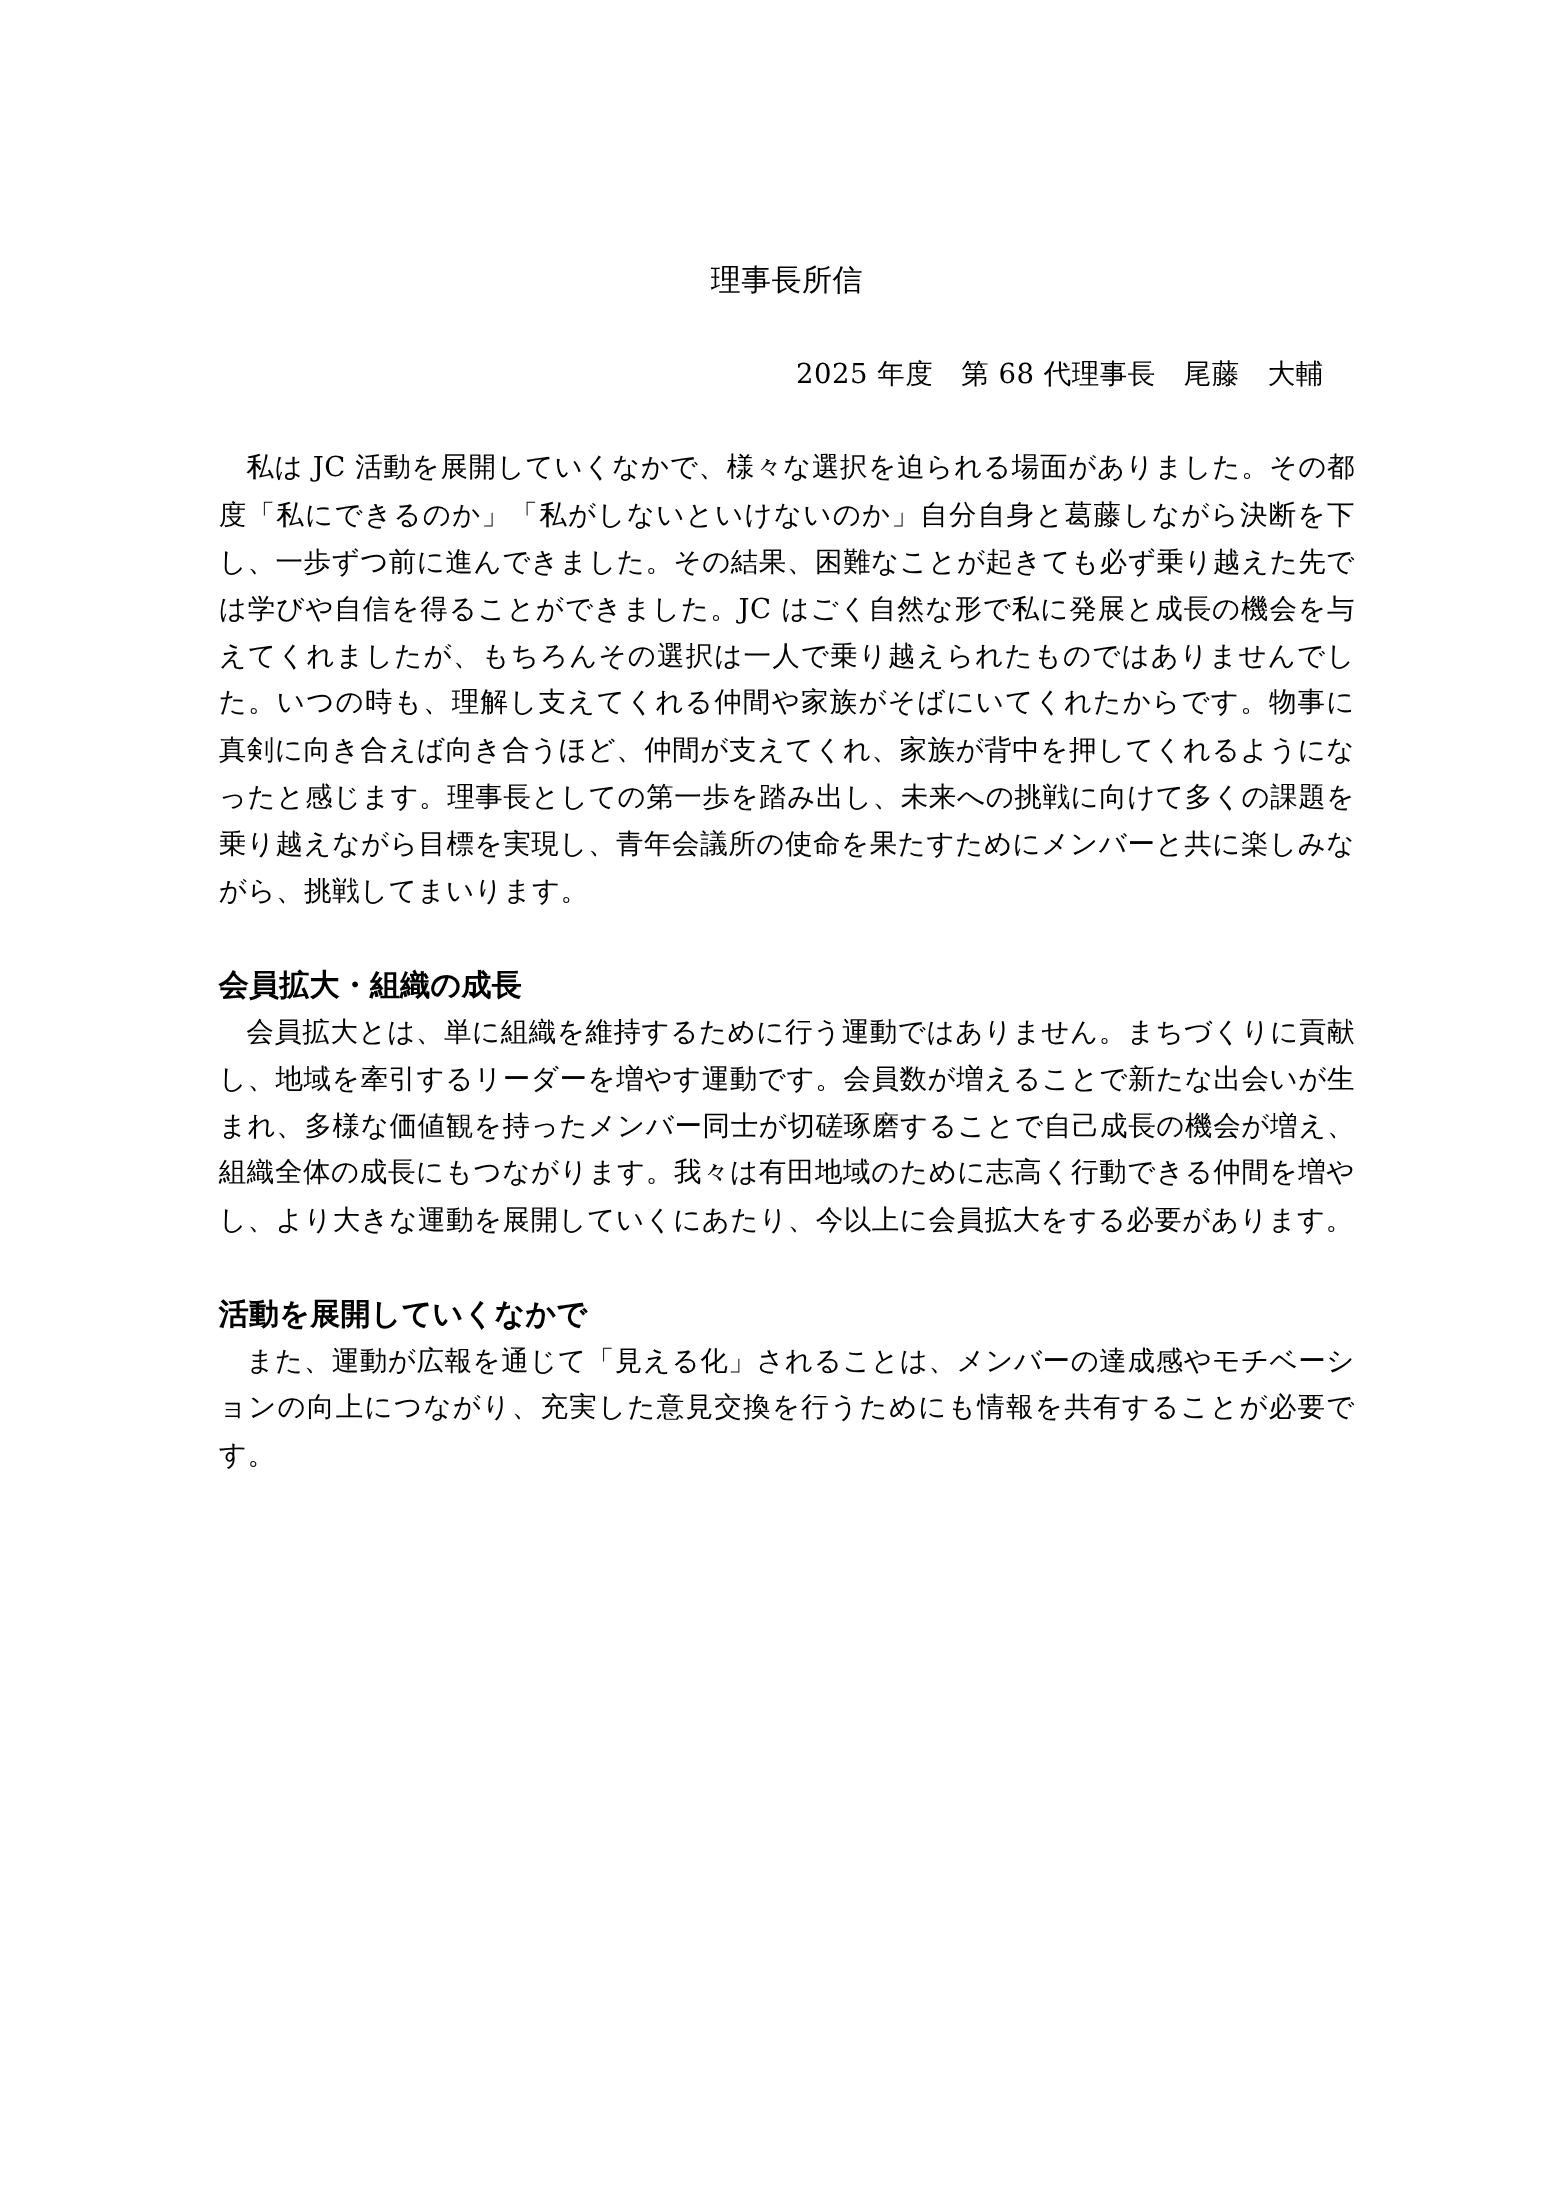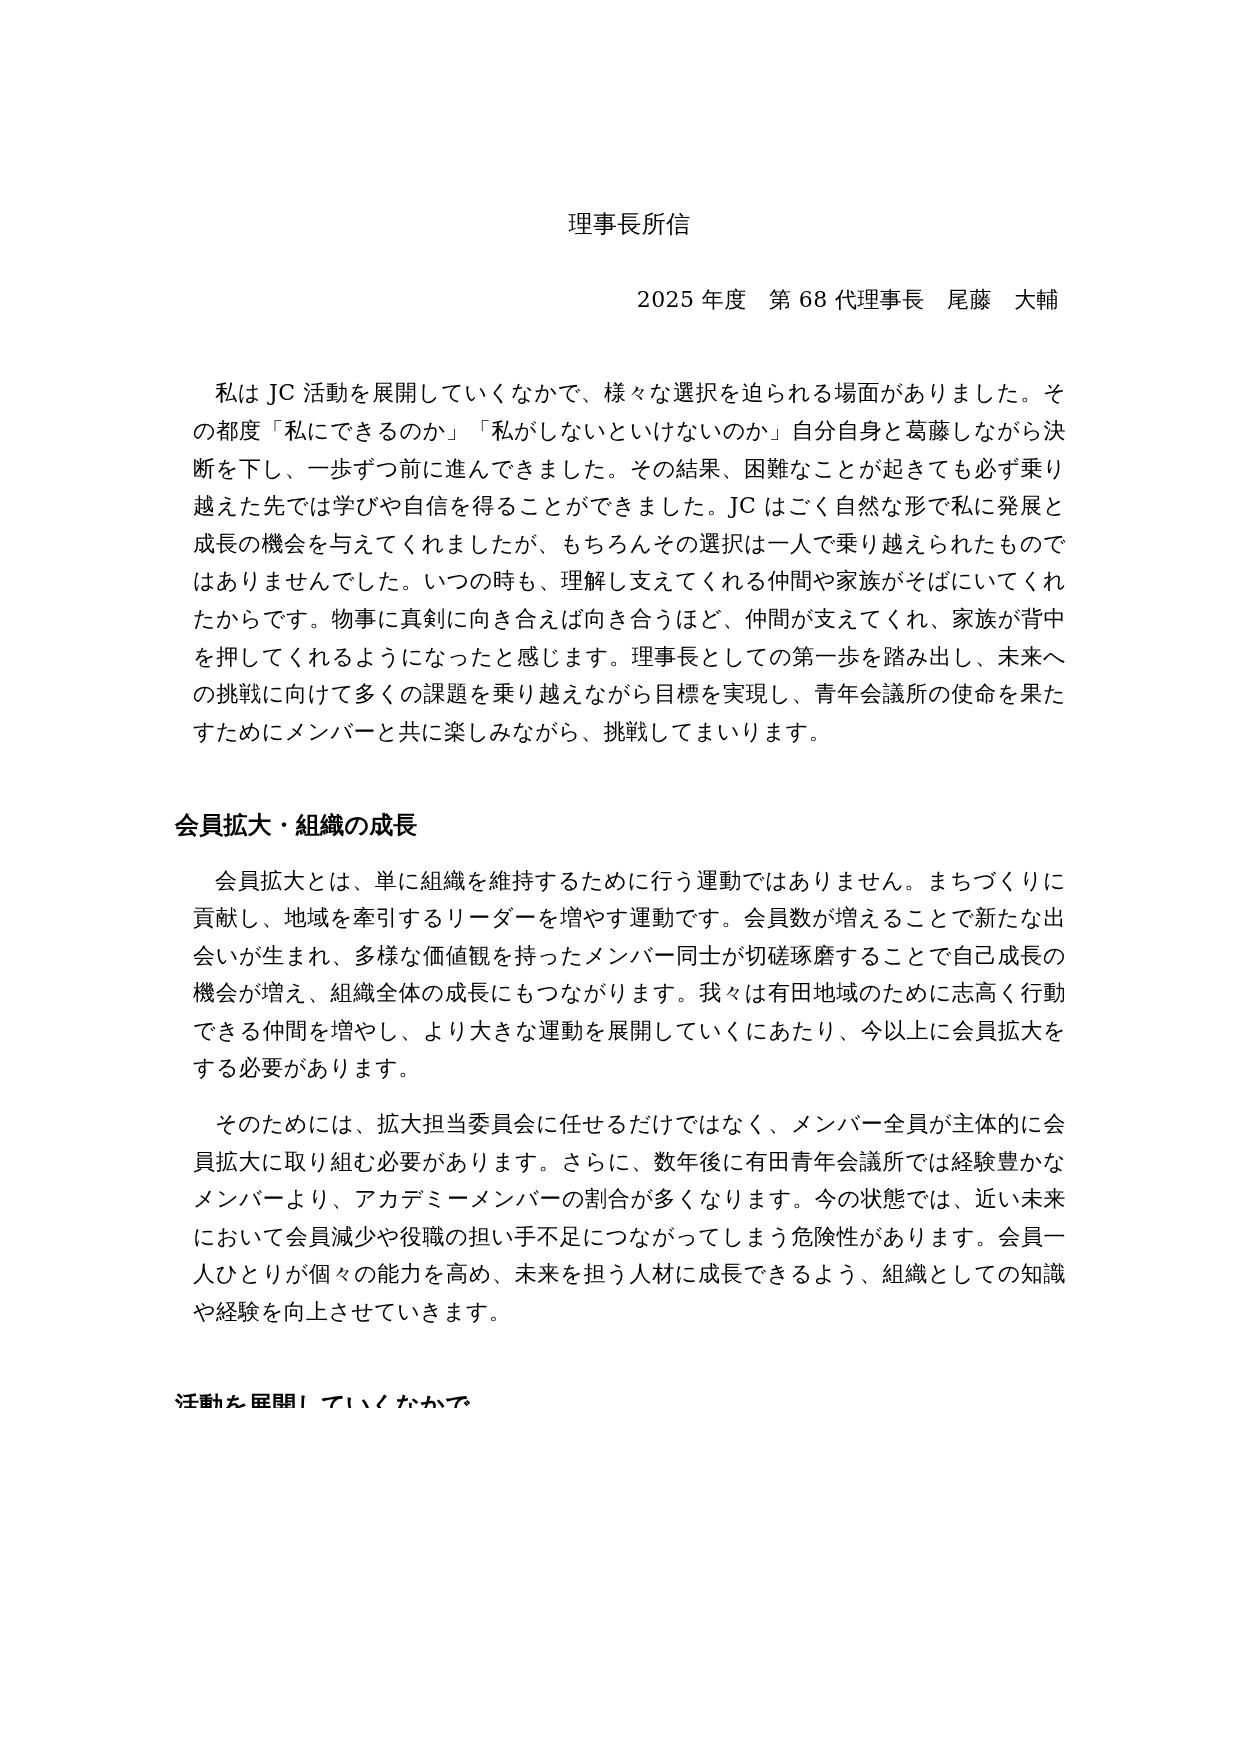--- a/index.html
+++ b/index.html
@@ -38,21 +38,21 @@
   .byline.person { padding-right: 25px; }
   h2.section-heading {
     font-family: "Liberation Sans", "DejaVu Sans", sans-serif;
     font-weight: bold;
     font-size: 24px;
     line-height: 37.6px;
     letter-spacing: 0.2px;
     margin: 0;
   }
   p.body-paragraph {
-    margin: 18px;
+    margin: 0;
     text-indent: 1em;
     text-align: justify;
     text-justify: inter-ideograph;
     text-align-last: left;
   }
 </style>
 </head>
 <body>
 
 <div class="page">
@@ -68,21 +68,21 @@
 
 
   <p class="body-paragraph">私は JC 活動を展開していくなかで、様々な選択を迫られる場面がありました。その都度「私にできるのか」「私がしないといけないのか」自分自身と葛藤しながら決断を下し、一歩ずつ前に進んできました。その結果、困難なことが起きても必ず乗り越えた先では学びや自信を得ることができました。JC はごく自然な形で私に発展と成長の機会を与えてくれましたが、もちろんその選択は一人で乗り越えられたものではありませんでした。いつの時も、理解し支えてくれる仲間や家族がそばにいてくれたからです。物事に真剣に向き合えば向き合うほど、仲間が支えてくれ、家族が背中を押してくれるようになったと感じます。理事長としての第一歩を踏み出し、未来への挑戦に向けて多くの課題を乗り越えながら目標を実現し、青年会議所の使命を果たすためにメンバーと共に楽しみながら、挑戦してまいります。</p>
 
   <div class="line-spacer"></div>
 
   <h2 class="section-heading">会員拡大・組織の成長</h2>
 
   <p class="body-paragraph">会員拡大とは、単に組織を維持するために行う運動ではありません。まちづくりに貢献し、地域を牽引するリーダーを増やす運動です。会員数が増えることで新たな出会いが生まれ、多様な価値観を持ったメンバー同士が切磋琢磨することで自己成長の機会が増え、組織全体の成長にもつながります。我々は有田地域のために志高く行動できる仲間を増やし、より大きな運動を展開していくにあたり、今以上に会員拡大をする必要があります。</p>
 
-  <p class="body-paragraph">そのためには、拡大担当委員会に任せるだけではなく、メンバー全員が主体的に会員拡大に取り組む必要があります。さらに、数年後に有田青年会議所では経験豊かなメンバーより、アカデミーメンバーの割合が多くなります。今の状態では、近い未来において会員減少や役職の担い手不足につながってしまう危険性があります。会員一人ひとりが個々の能力を高め、未来を担う人材に成長できるよう、組織としての知識や経験を向上させていきます。</p>
 
   <div class="line-spacer"></div>
 
   <h2 class="section-heading">活動を展開していくなかで</h2>
 
 
+  <p class="body-paragraph">また、運動が広報を通じて「見える化」されることは、メンバーの達成感やモチベーションの向上につながり、充実した意見交換を行うためにも情報を共有することが必要です。</p>
 
 </div>
 
 </body></html>

